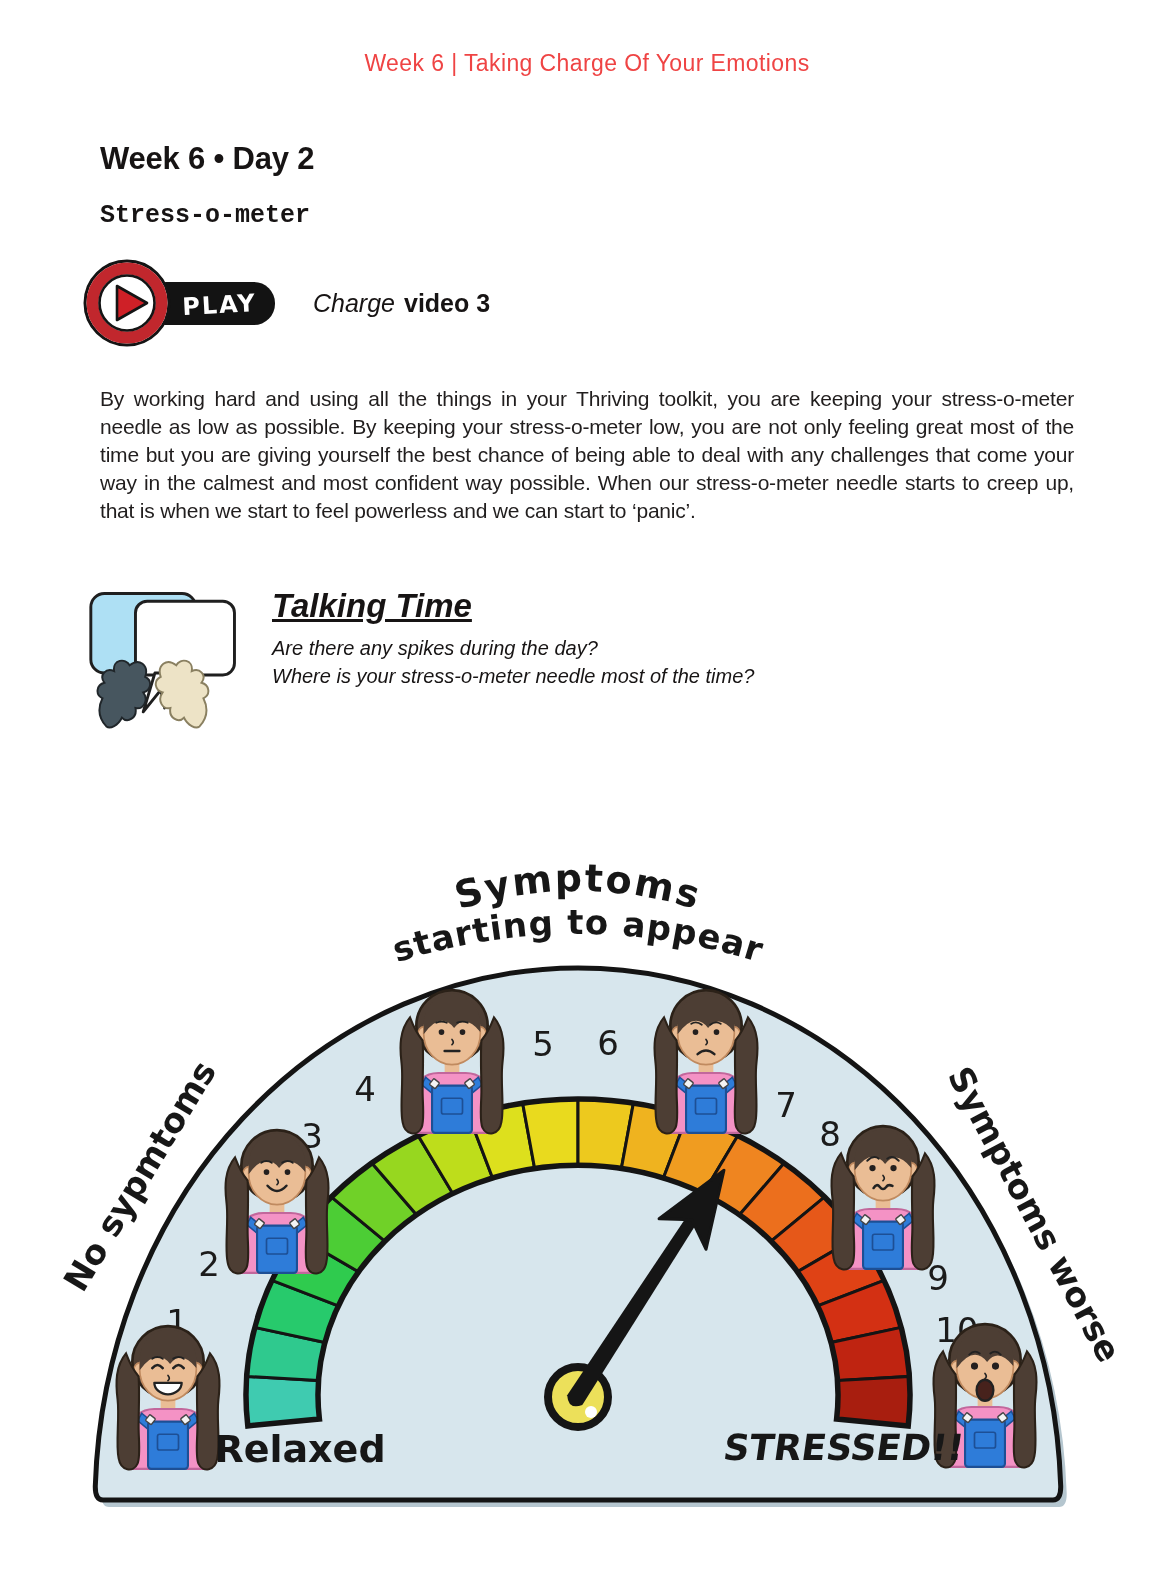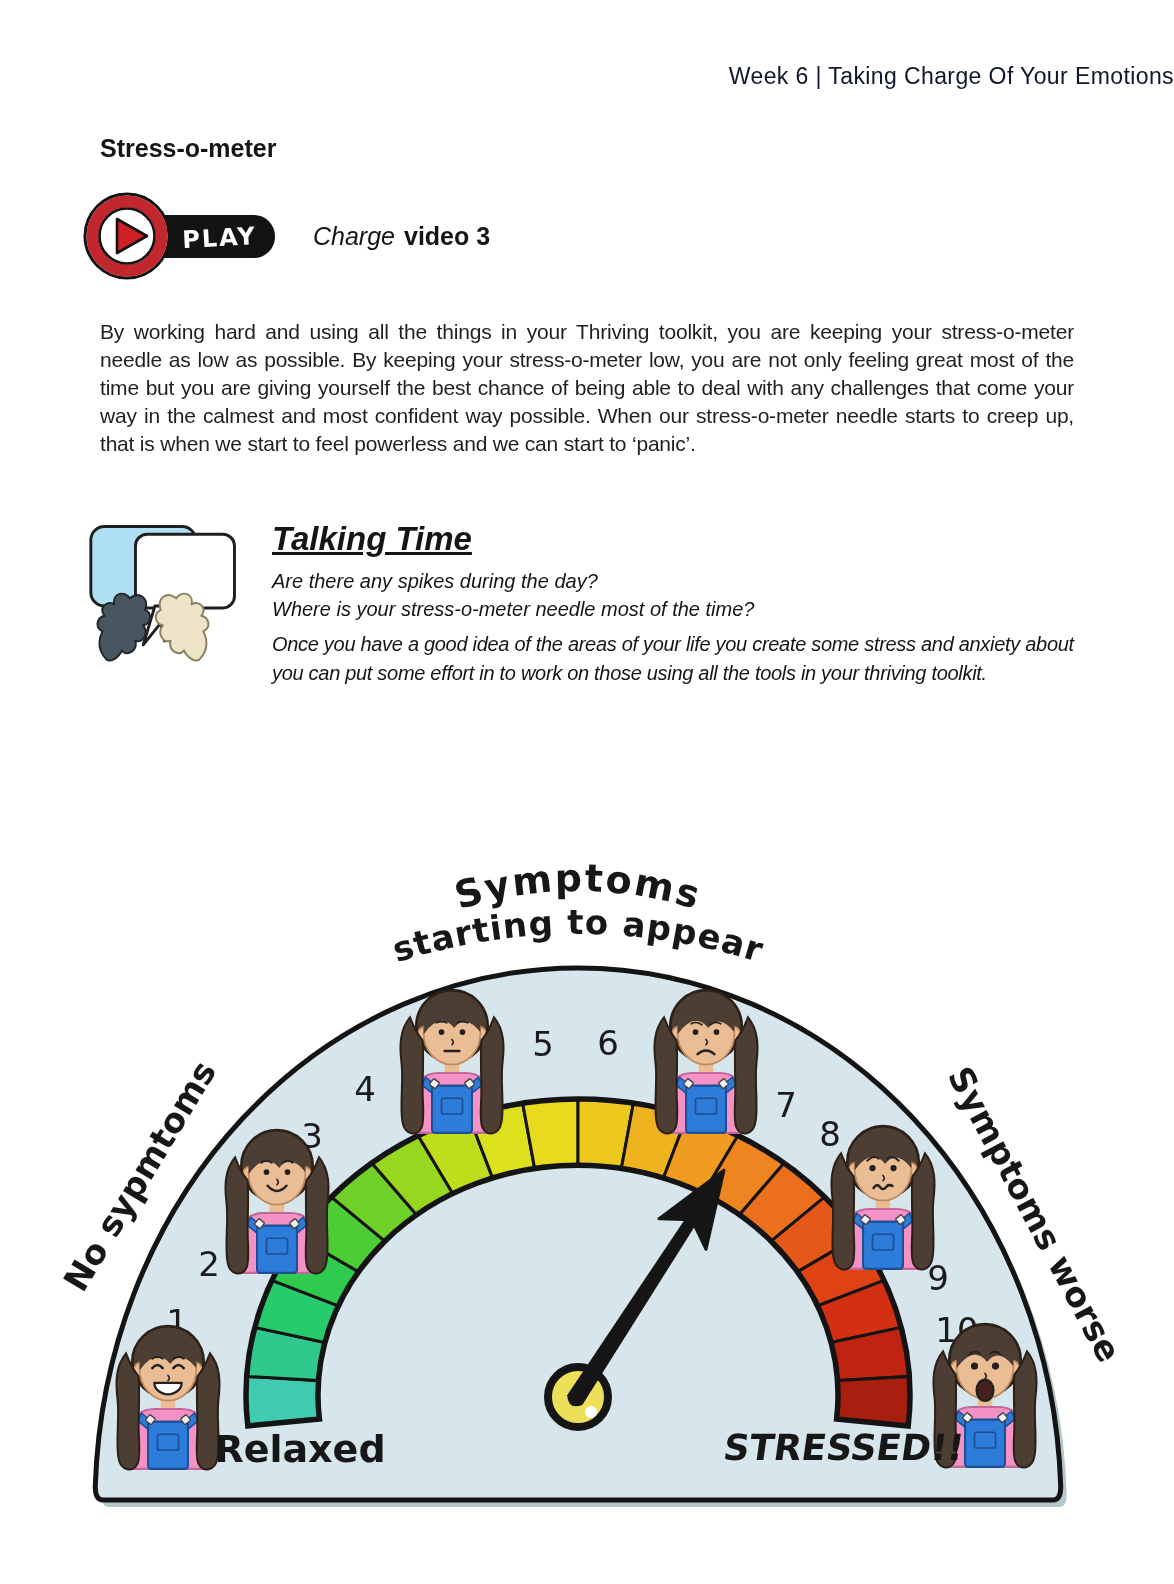--- a/index.html
+++ b/index.html
@@ -1,20 +1,20 @@
 <!DOCTYPE html>
 <html><head>
 <meta charset="utf-8">
 <style>
   html,body{margin:0;padding:0;background:#ffffff;}
   .page{position:relative;width:1174px;height:1584px;background:#fff;overflow:hidden;
         font-family:"Liberation Sans",sans-serif;color:#211e1e;}
-  .doc-header{padding-top:63px;text-align:right;font-size:23px;color:#0f172a;letter-spacing:.4px;}
+  .doc-header{padding-top:50px;text-align:center;font-size:23px;color:#ef4444;letter-spacing:.4px;}
   .page-title{margin:64px 0 0 100px;font-size:31px;font-weight:700;letter-spacing:-.2px;color:#171414;}
-  .section-title{margin:44px 0 0 100px;font-size:25px;font-weight:700;color:#171414;}
+  .section-title{margin:24px 0 0 100px;font-size:25px;font-weight:700;color:#171414;font-family:Liberation Mono, monospace;}
   .play-row{display:flex;align-items:center;margin:25px 0 0 83px;height:96px;}
   .play-svg{width:200px;height:96px;display:block;}
   .support{margin-left:30px;font-size:25px;color:#171414;}
   .support .prefix{font-style:italic;}
   .support .boldpart{font-weight:700;margin-left:9px;}
   .intro{margin:34px 100px 0 100px;font-size:21px;line-height:28px;text-align:justify;letter-spacing:-.2px;}
   .talking{margin:62px 95px 0 85px;font-size:20px;font-style:italic;color:#171414;}
   .talking-icon{float:left;width:187px;height:150px;}
   .talking-icon svg{width:165px;height:142px;display:block;}
   .talking-heading{font-size:33px;font-weight:700;text-decoration:underline;margin:2px 0 9px 0;}
@@ -23,20 +23,21 @@
   .gauge-wrap{position:absolute;left:0;top:840px;width:1174px;height:744px;}
   .gauge-wrap svg{display:block;}
 </style>
 </head>
 <body>
 
 <div class="page">
 
   <div class="doc-header">Week 6 | Taking Charge Of Your Emotions</div>
 
+  <div class="page-title">Week 6 • Day 2</div>
 
   <div class="section-title">Stress-o-meter</div>
 
   <div class="play-row">
     <svg class="play-svg" viewBox="0 0 200 96">
       <rect x="62" y="27" width="130" height="43" rx="21" fill="#131313"></rect>
       <text x="137" y="58" text-anchor="middle" fill="#ffffff" font-family="DejaVu Sans, sans-serif" font-size="24" font-weight="700" letter-spacing="2" transform="rotate(-3 137 58)">PLAY</text>
       <g>
         <circle cx="44" cy="48" r="42" fill="#ffffff" stroke="#141414" stroke-width="3"></circle>
         <circle cx="44" cy="48" r="34.5" fill="none" stroke="#c1272d" stroke-width="12"></circle>
@@ -58,21 +59,20 @@
         <path d="M74 86 L82 124 L96 86 Z" fill="#aee0f4" stroke="#1f1f1f" stroke-width="3" stroke-linejoin="round"></path>
         <rect x="52" y="14" width="102" height="76" rx="12" fill="#ffffff" stroke="#1f1f1f" stroke-width="3"></rect>
         <path d="M72 88 L60 128 L92 88 Z" fill="#ffffff" stroke="#1f1f1f" stroke-width="3" stroke-linejoin="round"></path>
         <path d="M22 143 C12 132 14 122 18 114 C10 110 12 100 20 98 C14 90 22 82 30 86 C28 74 42 72 46 80 C56 72 66 80 62 92 C70 96 68 106 60 108 C66 116 60 126 52 124 C54 134 44 140 38 134 C34 142 26 146 22 143 Z" fill="#47565f" stroke="#20262a" stroke-width="2"></path>
         <path d="M118 143 C128 132 126 122 122 114 C130 110 128 100 120 98 C126 90 118 82 110 86 C112 74 98 72 94 80 C84 72 74 80 78 92 C70 96 72 106 80 108 C74 116 80 126 88 124 C86 134 96 140 102 134 C106 142 114 146 118 143 Z" fill="#ede3c6" stroke="#8a8061" stroke-width="2"></path>
       </svg>
     </div>
     <div class="talking-heading">Talking Time</div>
     <div class="q">Are there any spikes during the day?</div>
     <div class="q">Where is your stress-o-meter needle most of the time?</div>
-    <div class="closing">Once you have a good idea of the areas of your life you create some stress and anxiety about you can put some effort in to work on those using all the tools in your thriving toolkit.</div>
   </div>
 
   <div class="gauge-wrap">
     <svg id="gauge-svg" viewBox="0 0 1174 744" width="1174" height="744">
         <path d="M103 660 Q95 660 95.3 646 A483 537 0 0 1 1060.7 646 Q1061 660 1053 660 Z" transform="translate(6 7)" fill="#b5c6cf"></path>
         <path d="M103 660 Q95 660 95.3 646 A483 537 0 0 1 1060.7 646 Q1061 660 1053 660 Z" fill="#d7e6ed" stroke="#141414" stroke-width="5"></path>
         <defs>
           <path id="arcT1" d="M440 76 Q578 26 716 76"></path>
           <path id="arcT2" d="M368 132 Q578 56 788 132"></path>
         </defs>

